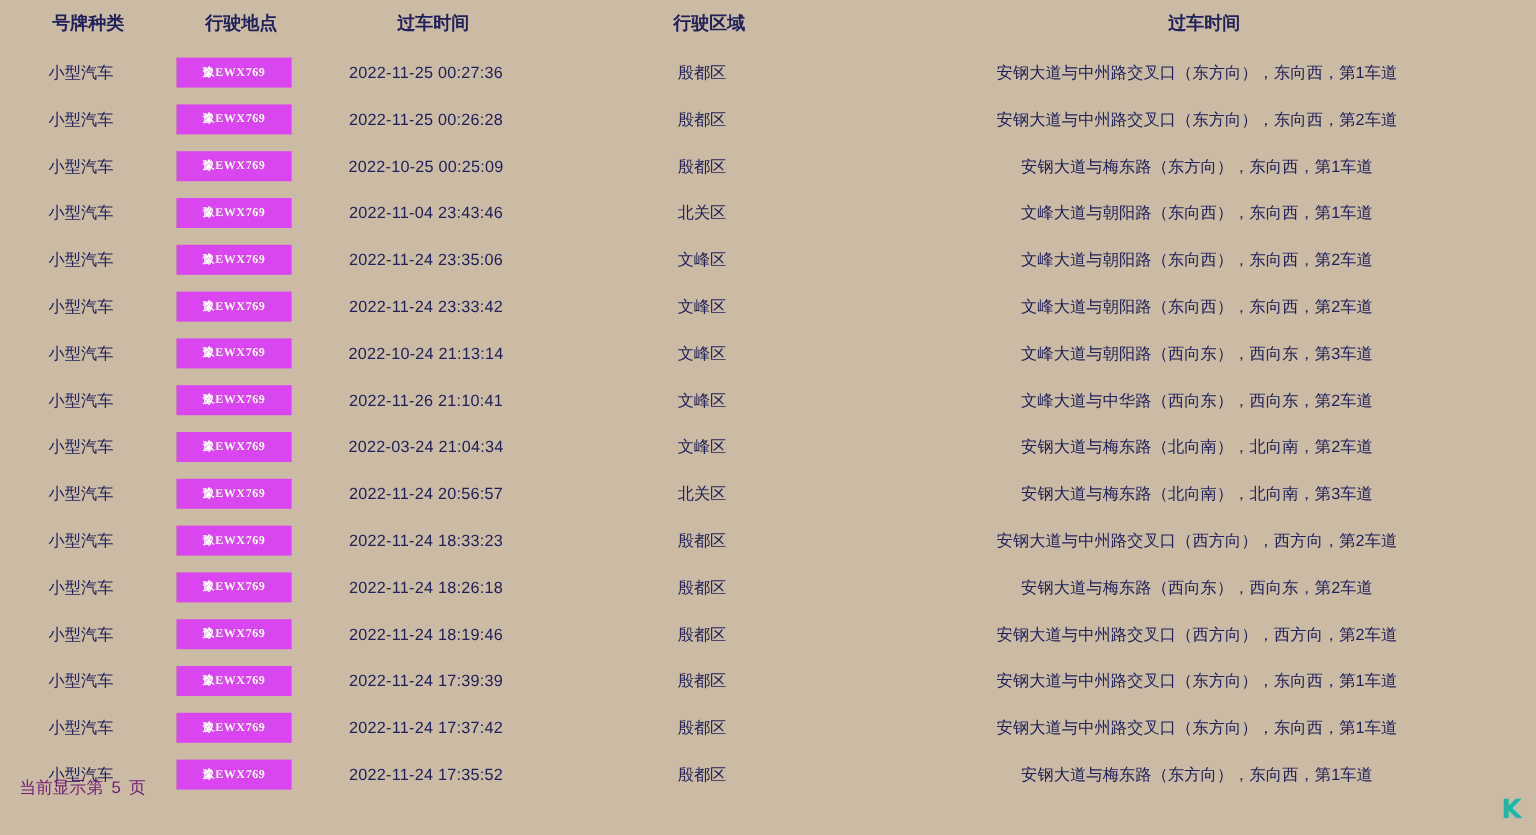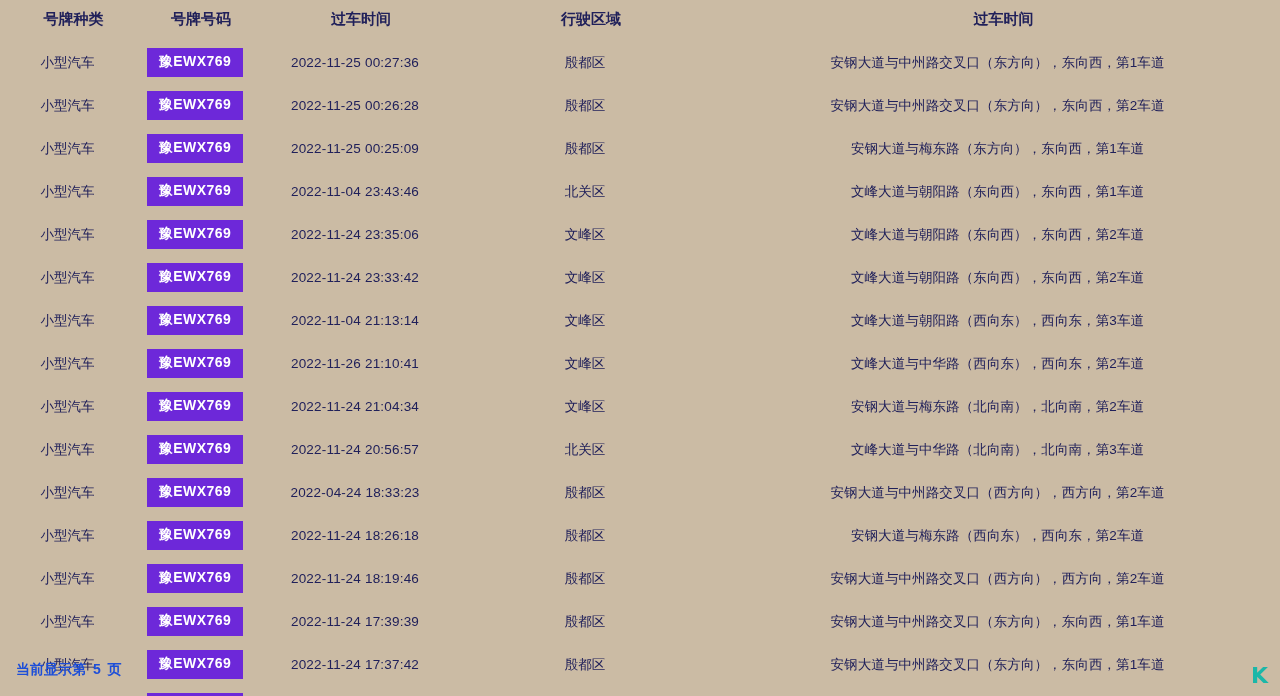--- a/index.html
+++ b/index.html
@@ -41,43 +41,43 @@
     white-space: nowrap;
   }
   col.c-type    { width: 135px; }
   col.c-plate   { width: 120px; }
   col.c-time    { width: 200px; }
   col.c-area    { width: 260px; }
   col.c-place   { width: 565px; }
 
   .plate-badge {
     display: inline-block;
-    background: #6d28d9;
+    background: #d946ef;
     color: #ffffff;
-    font-size: 14px;
+    font-size: 10px;
     font-weight: bold;
     letter-spacing: 0.5px;
     padding: 5px 10px 6px 10px;
     min-width: 96px;
     text-align: center;
     box-sizing: border-box;
+    font-family: Liberation Serif, serif;
   }
   .cell-time {
     letter-spacing: 0.2px;
   }
   .cell-place {
     letter-spacing: 0.1px;
   }
   .footer {
     position: absolute;
     left: 16px;
-    bottom: 17px;
+    bottom: 30px;
     font-size: 14px;
-    color: #1d4ed8;
-    font-weight: bold;
+    color: #701a75;
   }
   .footer .pagenum {
     display: inline-block;
     padding: 0 3px;
   }
   .watermark {
     position: absolute;
     right: 12px;
     bottom: 8px;
     font-size: 22px;
@@ -95,21 +95,21 @@
     <colgroup>
       <col class="c-type">
       <col class="c-plate">
       <col class="c-time">
       <col class="c-area">
       <col class="c-place">
     </colgroup>
     <thead>
       <tr>
         <th>号牌种类</th>
-        <th>号牌号码</th>
+        <th>行驶地点</th>
         <th>过车时间</th>
         <th>行驶区域</th>
         <th>过车时间</th>
       </tr>
     </thead>
     <tbody id="records-body">
         <tr>
           <td>小型汽车</td>
           <td><span class="plate-badge">豫EWX769</span></td>
           <td class="cell-time">2022-11-25 00:27:36</td>
@@ -119,21 +119,21 @@
         <tr>
           <td>小型汽车</td>
           <td><span class="plate-badge">豫EWX769</span></td>
           <td class="cell-time">2022-11-25 00:26:28</td>
           <td>殷都区</td>
           <td class="cell-place">安钢大道与中州路交叉口（东方向），东向西，第2车道</td>
         </tr>
         <tr>
           <td>小型汽车</td>
           <td><span class="plate-badge">豫EWX769</span></td>
-          <td class="cell-time">2022-11-25 00:25:09</td>
+          <td class="cell-time">2022-10-25 00:25:09</td>
           <td>殷都区</td>
           <td class="cell-place">安钢大道与梅东路（东方向），东向西，第1车道</td>
         </tr>
         <tr>
           <td>小型汽车</td>
           <td><span class="plate-badge">豫EWX769</span></td>
           <td class="cell-time">2022-11-04 23:43:46</td>
           <td>北关区</td>
           <td class="cell-place">文峰大道与朝阳路（东向西），东向西，第1车道</td>
         </tr>
@@ -147,49 +147,49 @@
         <tr>
           <td>小型汽车</td>
           <td><span class="plate-badge">豫EWX769</span></td>
           <td class="cell-time">2022-11-24 23:33:42</td>
           <td>文峰区</td>
           <td class="cell-place">文峰大道与朝阳路（东向西），东向西，第2车道</td>
         </tr>
         <tr>
           <td>小型汽车</td>
           <td><span class="plate-badge">豫EWX769</span></td>
-          <td class="cell-time">2022-11-04 21:13:14</td>
+          <td class="cell-time">2022-10-24 21:13:14</td>
           <td>文峰区</td>
           <td class="cell-place">文峰大道与朝阳路（西向东），西向东，第3车道</td>
         </tr>
         <tr>
           <td>小型汽车</td>
           <td><span class="plate-badge">豫EWX769</span></td>
           <td class="cell-time">2022-11-26 21:10:41</td>
           <td>文峰区</td>
           <td class="cell-place">文峰大道与中华路（西向东），西向东，第2车道</td>
         </tr>
         <tr>
           <td>小型汽车</td>
           <td><span class="plate-badge">豫EWX769</span></td>
-          <td class="cell-time">2022-11-24 21:04:34</td>
+          <td class="cell-time">2022-03-24 21:04:34</td>
           <td>文峰区</td>
           <td class="cell-place">安钢大道与梅东路（北向南），北向南，第2车道</td>
         </tr>
         <tr>
           <td>小型汽车</td>
           <td><span class="plate-badge">豫EWX769</span></td>
           <td class="cell-time">2022-11-24 20:56:57</td>
           <td>北关区</td>
-          <td class="cell-place">文峰大道与中华路（北向南），北向南，第3车道</td>
-        </tr>
-        <tr>
-          <td>小型汽车</td>
-          <td><span class="plate-badge">豫EWX769</span></td>
-          <td class="cell-time">2022-04-24 18:33:23</td>
+          <td class="cell-place">安钢大道与梅东路（北向南），北向南，第3车道</td>
+        </tr>
+        <tr>
+          <td>小型汽车</td>
+          <td><span class="plate-badge">豫EWX769</span></td>
+          <td class="cell-time">2022-11-24 18:33:23</td>
           <td>殷都区</td>
           <td class="cell-place">安钢大道与中州路交叉口（西方向），西方向，第2车道</td>
         </tr>
         <tr>
           <td>小型汽车</td>
           <td><span class="plate-badge">豫EWX769</span></td>
           <td class="cell-time">2022-11-24 18:26:18</td>
           <td>殷都区</td>
           <td class="cell-place">安钢大道与梅东路（西向东），西向东，第2车道</td>
         </tr>

